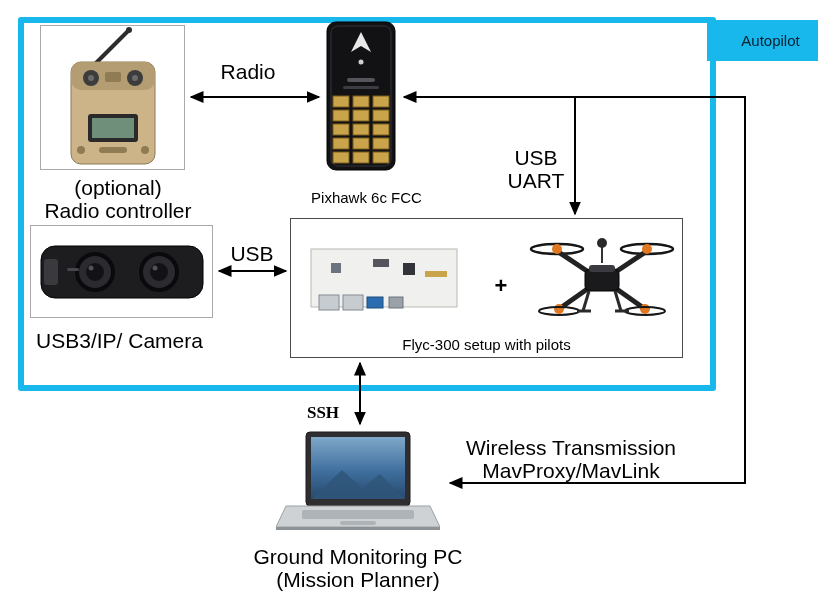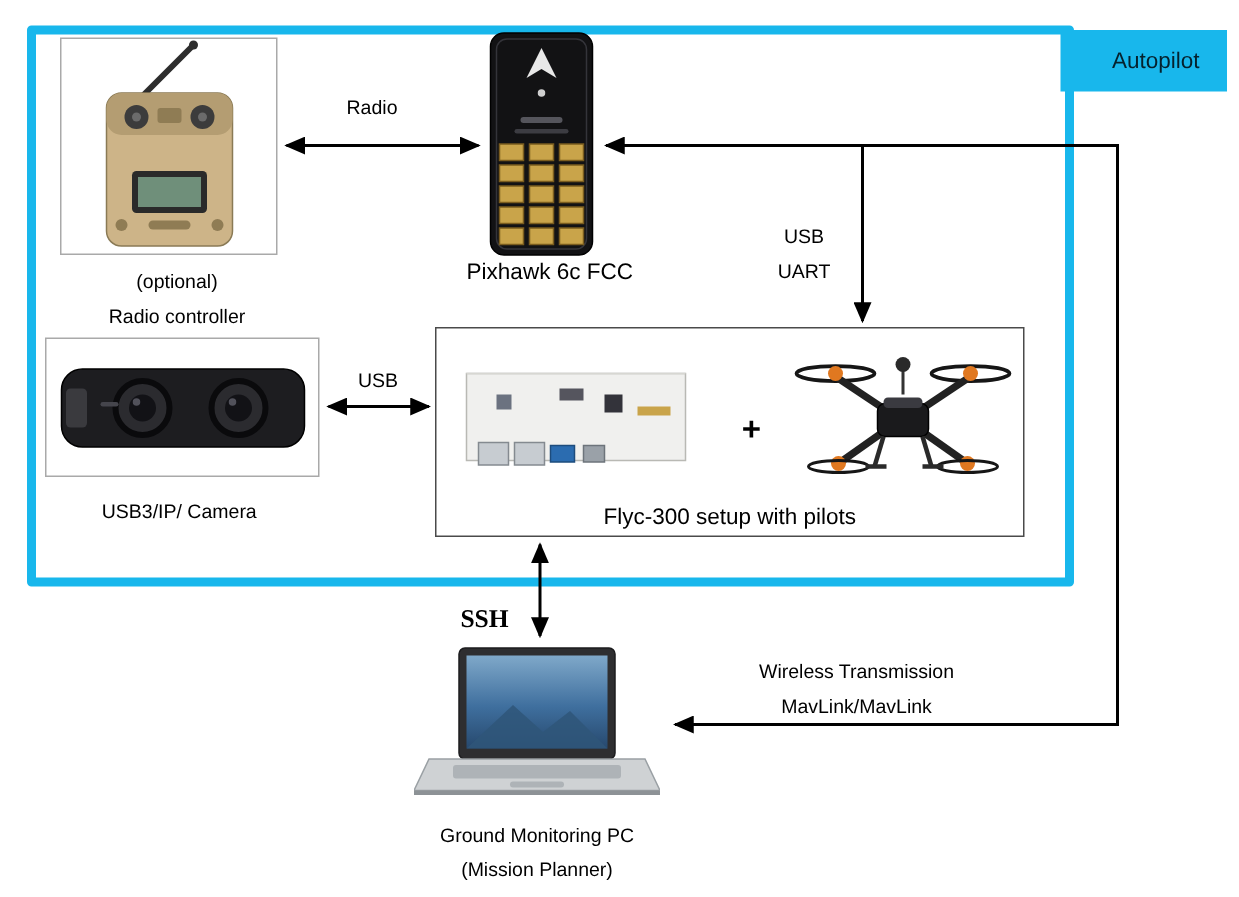--- a/index.html
+++ b/index.html
@@ -5,21 +5,21 @@
   html,body{margin:0;padding:0;background:#fff;}
   .canvas{position:relative;width:826px;height:598px;background:#fff;overflow:hidden;
           font-family:"Liberation Sans",sans-serif;color:#000;}
   .boundary{position:absolute;left:18px;top:17px;width:686px;height:362px;
             border:6px solid #18b7ec;border-radius:3px;background:transparent;}
   .badge{position:absolute;left:707px;top:20px;width:95px;height:41px;background:#18b7ec;
          display:flex;align-items:center;justify-content:center;font-size:15px;color:#05222e;padding-left:16px;}
   .imgframe{position:absolute;background:#fff;border:1px solid #a9a9a9;box-sizing:border-box;
             display:flex;align-items:center;justify-content:center;}
   .plain{position:absolute;}
-  .label{position:absolute;font-size:13px;line-height:23px;text-align:center;color:#000;}
+  .label{position:absolute;font-size:21px;line-height:23px;text-align:center;color:#000;}
   .label.small{font-size:15px;}
   .ssh-label{font-family:"Liberation Serif",serif;font-weight:bold;font-size:17px;}
   .flycbox{position:absolute;left:290px;top:218px;width:393px;height:140px;
            border:1px solid #4a4a4a;background:#fff;box-sizing:border-box;}
   .plus{position:absolute;left:487px;top:272px;width:30px;height:30px;font-size:22px;
         font-weight:bold;text-align:center;line-height:30px;}
   .wires{position:absolute;left:0;top:0;width:826px;height:598px;pointer-events:none;}
 </style>
 </head>
 <body>
@@ -74,21 +74,21 @@
           <rect x="50" y="104" width="16" height="11"></rect>
         <rect x="10" y="118" width="16" height="11"></rect>
           <rect x="30" y="118" width="16" height="11"></rect>
           <rect x="50" y="118" width="16" height="11"></rect>
         <rect x="10" y="132" width="16" height="11"></rect>
           <rect x="30" y="132" width="16" height="11"></rect>
           <rect x="50" y="132" width="16" height="11"></rect>
       </g>
     </svg>
   </div>
-  <div class="label small" style="left:299px;top:170px;width:135px;text-align:center;">
+  <div class="label small" style="left:299px;top:186px;width:135px;text-align:center;">
     <div>Pixhawk 6c FCC</div>
   </div>
 
   <div class="imgframe" style="left:30px;top:225px;width:183px;height:93px;">
     <svg width="181" height="91" viewBox="0 0 181 91">
       <rect x="10" y="20" width="162" height="52" rx="14" fill="#1d1d20" stroke="#000"></rect>
       <rect x="13" y="33" width="14" height="26" rx="3" fill="#3a3a3e"></rect>
       <circle cx="64" cy="46" r="18" fill="#2b2b2f" stroke="#0a0a0c" stroke-width="4"></circle>
       <circle cx="64" cy="46" r="9" fill="#121216"></circle>
       <circle cx="60" cy="42" r="2.5" fill="#51515a"></circle>
@@ -188,16 +188,16 @@
     <div>UART</div>
   </div>
   <div class="label" style="left:222px;top:242px;width:60px;">
     <span>USB</span>
   </div>
   <div class="label ssh-label" style="left:298px;top:401px;width:50px;">
     <span>SSH</span>
   </div>
   <div class="label" style="left:460px;top:436px;width:222px;">
     <div>Wireless Transmission</div>
-    <div>MavLink/MavLink</div>
+    <div>MavProxy/MavLink</div>
   </div>
 
 </div>
 
 </body></html>

